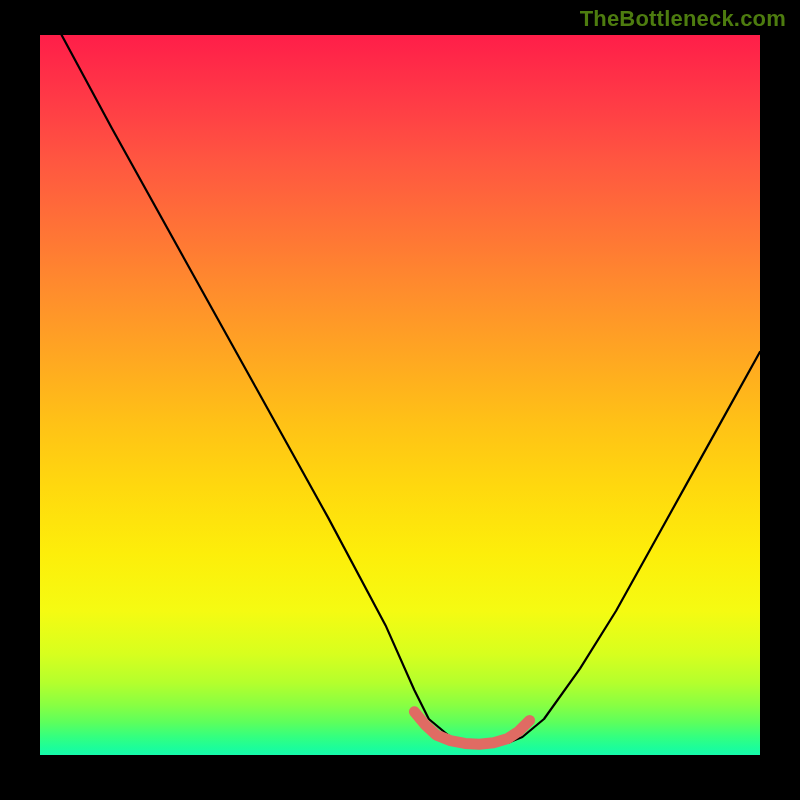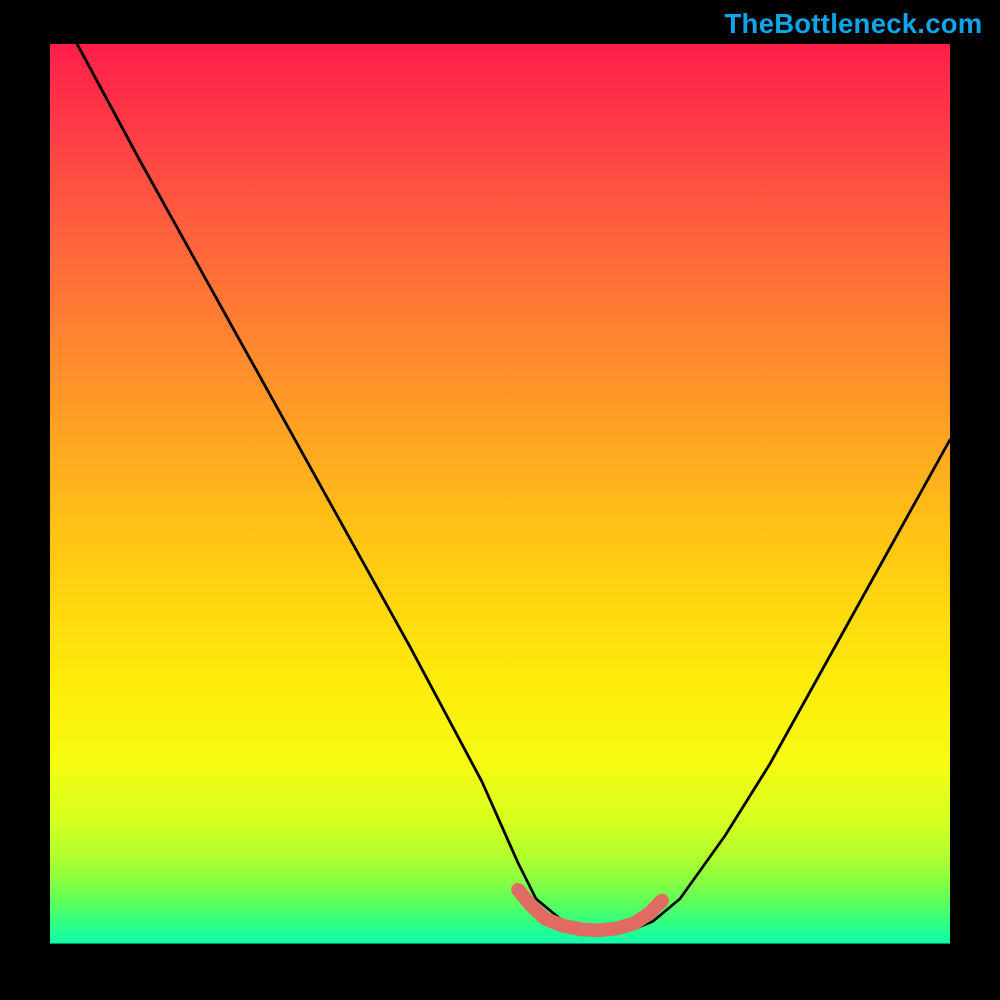--- a/index.html
+++ b/index.html
@@ -14,21 +14,21 @@
   .frame {
     position: relative;
     width: 800px;
     height: 800px;
     background: #000;
   }
   .watermark {
     position: absolute;
     top: 6px;
     right: 14px;
-    color: #0ea5e9;
+    color: #4d7c0f;
     font-size: 22px;
     font-weight: 600;
     letter-spacing: 0.2px;
     z-index: 20;
   }
   .plot-area {
     position: absolute;
     left: 40px;
     top: 35px;
     width: 720px;

